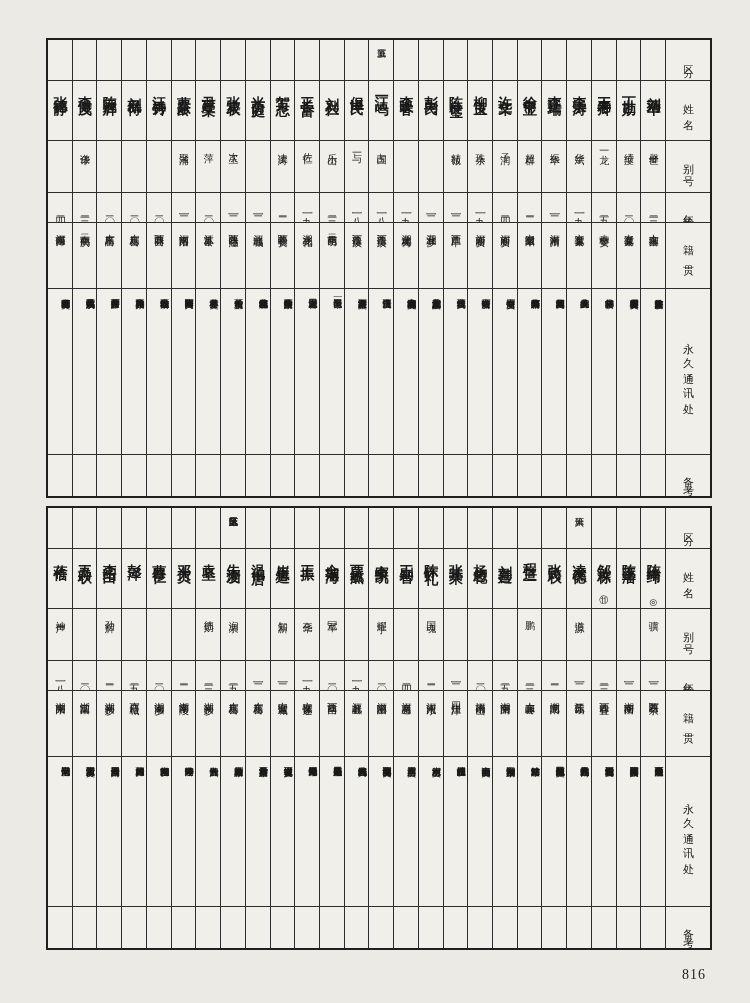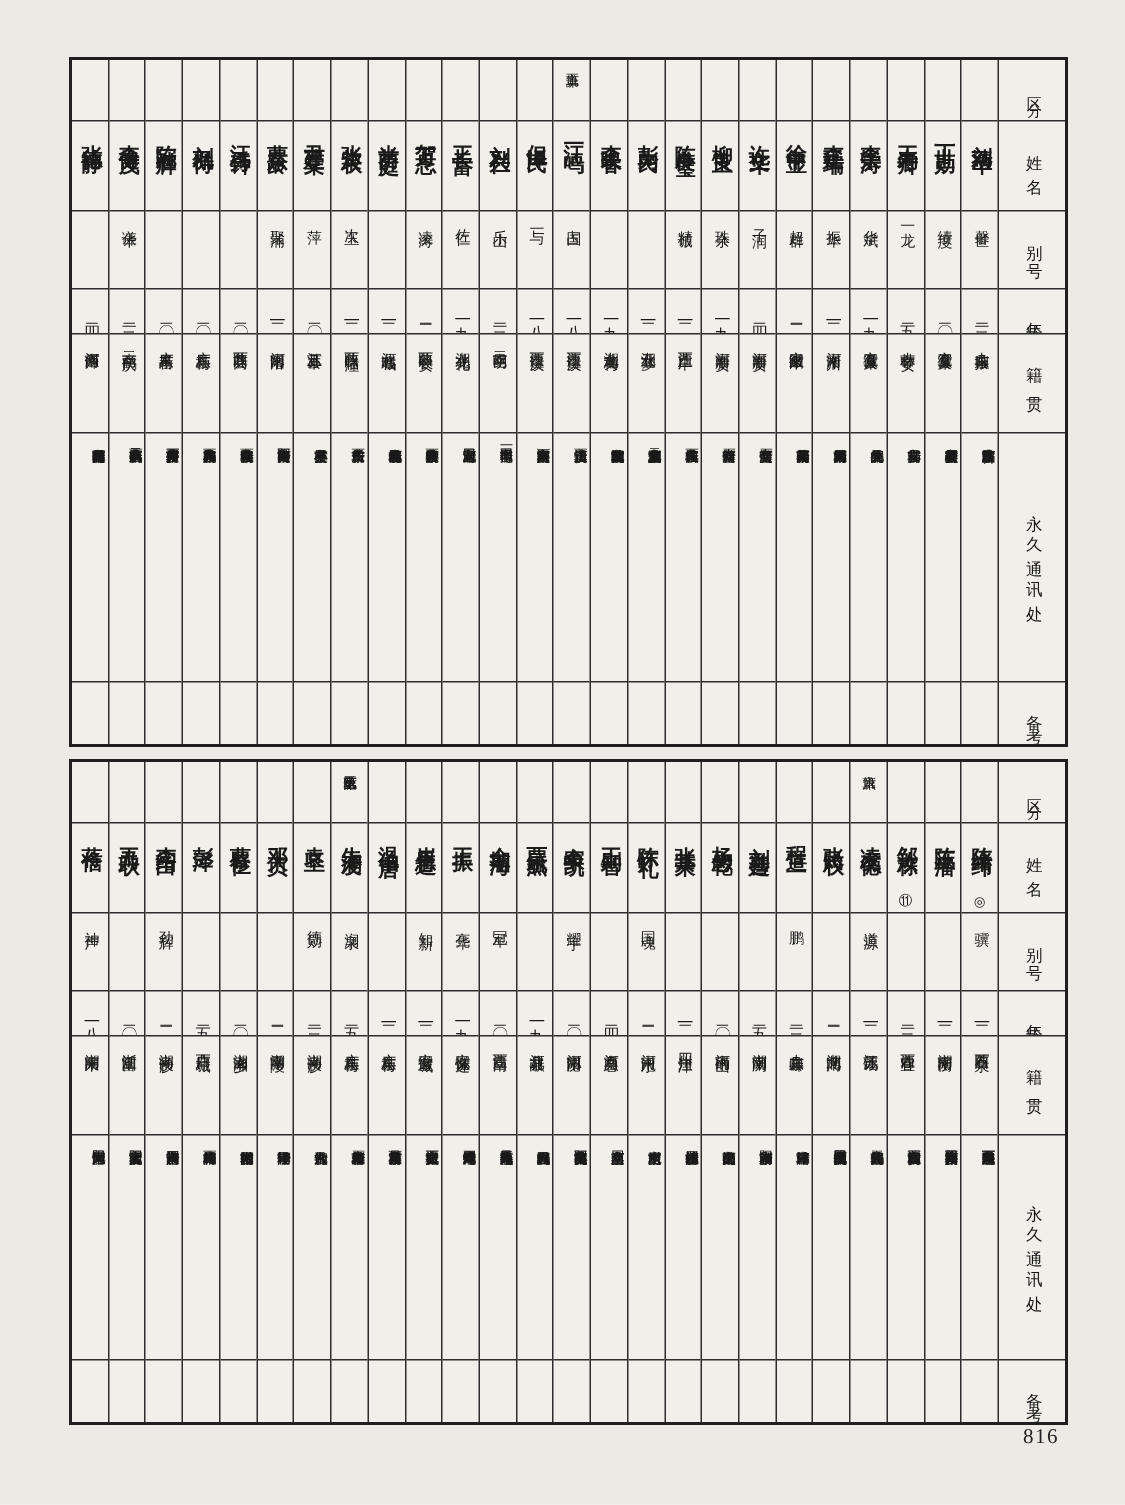--- a/index.html
+++ b/index.html
@@ -70,21 +70,21 @@
   .lab{color:#161616;}
   .lab-qufen{font-size:10px;letter-spacing:3px;}
   .lab-name{font-size:11px;letter-spacing:16px;}
   .lab-alias{font-size:11px;letter-spacing:12px;}
   .lab-age{font-size:11px;letter-spacing:2px;}
   .lab-native{font-size:11px;letter-spacing:20px;}
   .lab-address{font-size:11px;letter-spacing:15px;}
   .lab-remarks{font-size:11px;letter-spacing:8px;}
   .page-number{
     position:absolute;
-    right:44px;bottom:36px;
+    right:44px;bottom:20px;
     font-size:14px;
     letter-spacing:1px;
     color:#222;
   }
 </style>
 </head>
 <body>
 
 <div class="page">
   <div class="rtable t-top">

